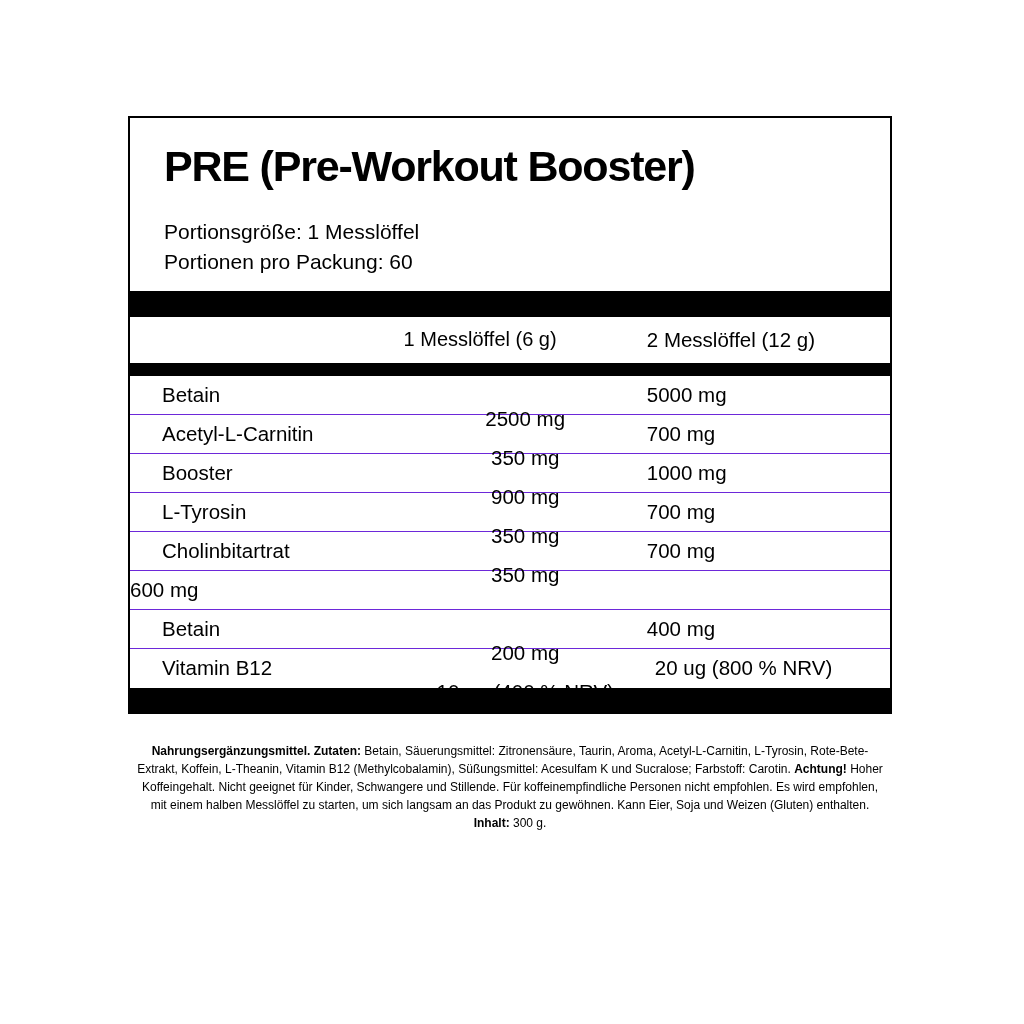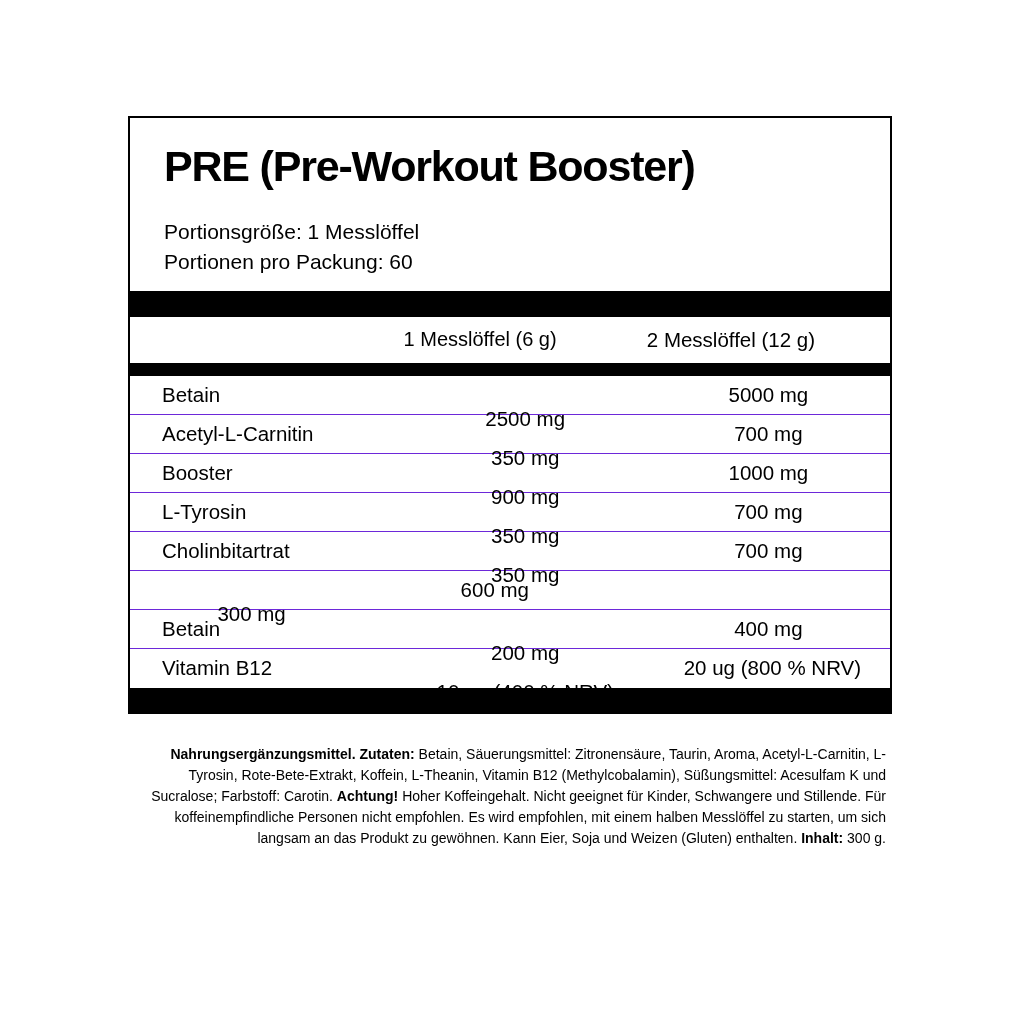--- a/index.html
+++ b/index.html
@@ -96,30 +96,29 @@
     font-size: 20.5px;
   }
   .nutri-row .n-v1 {
     width: 32%;
     text-align: center;
     font-size: 20.5px;
     margin-top: 48px;
   }
   .nutri-row .n-v2 {
     width: 32%;
-    text-align: center;
     font-size: 20.5px;
   }
 
   
   .ingredients {
     padding: 16px 6px 0 6px;
-    font-size: 14px;
+    font-size: 12px;
     line-height: 1.5;
-    text-align: right;
+    text-align: center;
   }
   .ingredients b { font-weight: 700; }
 </style>
 </head>
 <body>
 
 <div class="panel">
 
   <div class="header">
     <div class="product-title">PRE (Pre-Workout Booster)</div>
@@ -163,21 +162,20 @@
       <div class="n-v2">700 mg</div>
     </div>
 
     <div class="nutri-row">
       <div class="n-name">Cholinbitartrat</div>
       <div class="n-v1">350 mg</div>
       <div class="n-v2">700 mg</div>
     </div>
 
     <div class="nutri-row">
-      <div class="n-v1">300 mg</div>
       <div class="n-v2">600 mg</div>
     </div>
 
     <div class="nutri-row">
       <div class="n-name">Betain</div>
       <div class="n-v1">200 mg</div>
       <div class="n-v2">400 mg</div>
     </div>
 
     <div class="nutri-row">

